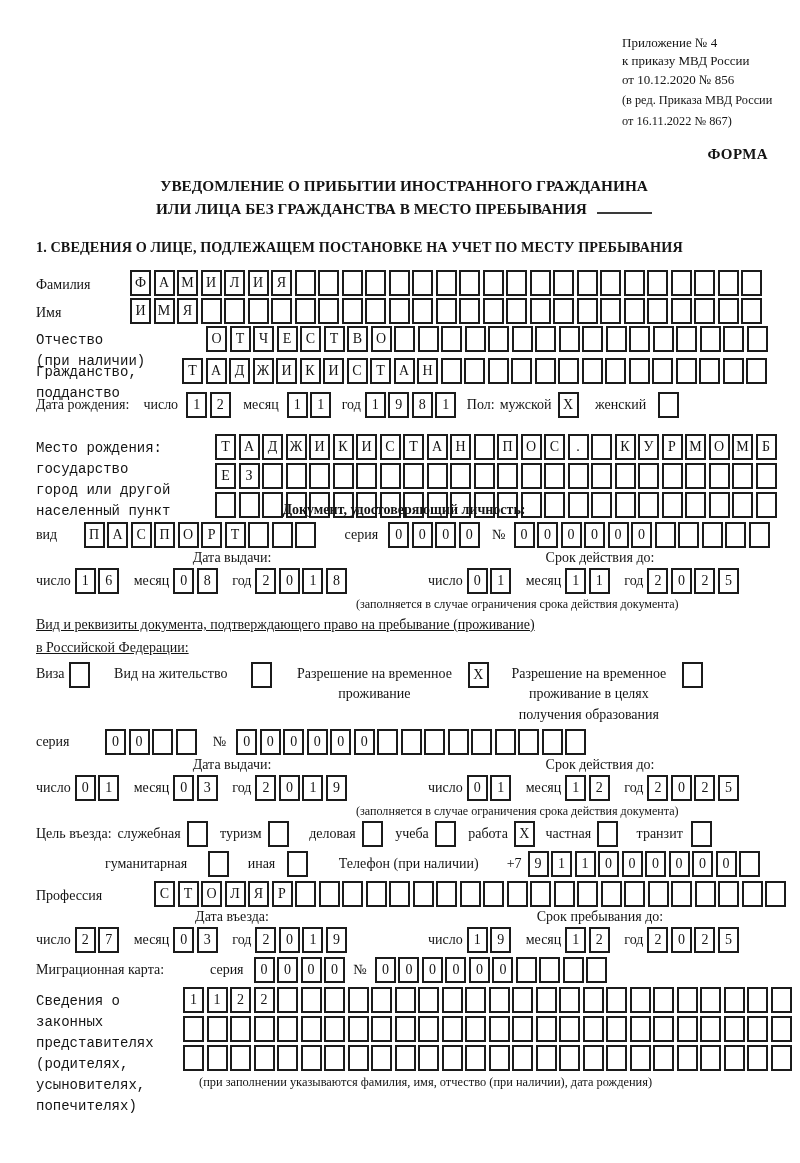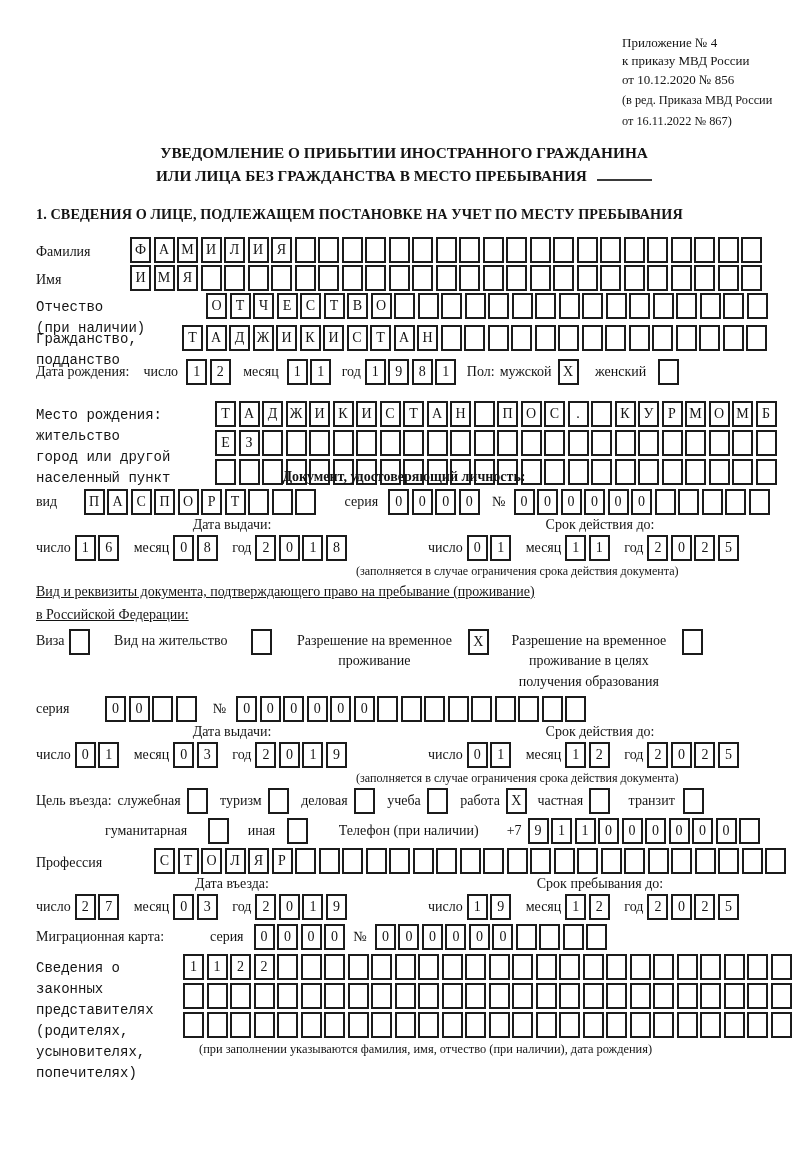--- a/index.html
+++ b/index.html
@@ -41,20 +41,21 @@
 <div class="page">
 
   <div class="ref">
     <div>Приложение № 4</div>
     <div>к приказу МВД России</div>
     <div>от 10.12.2020 № 856</div>
     <div class="small">(в ред. Приказа МВД России</div>
     <div class="small">от 16.11.2022 № 867)</div>
   </div>
 
+  <div class="forma">ФОРМА</div>
 
   <div class="title">
     <div>УВЕДОМЛЕНИЕ О ПРИБЫТИИ ИНОСТРАННОГО ГРАЖДАНИНА</div>
     <div><span>ИЛИ ЛИЦА БЕЗ ГРАЖДАНСТВА В МЕСТО ПРЕБЫВАНИЯ</span><span class="blank-line"></span></div>
   </div>
 
   <div class="sec1">1. СВЕДЕНИЯ О ЛИЦЕ, ПОДЛЕЖАЩЕМ ПОСТАНОВКЕ НА УЧЕТ ПО МЕСТУ ПРЕБЫВАНИЯ</div>
 
   <div class="fbody">
 
@@ -217,21 +218,21 @@
         </span>
       <span style="margin-left:14px; margin-right:12px">женский</span>
       <span class="boxes">
           <span class="cbox"></span>
         </span>
     </div>
 
     <div class="frow" style="margin-top:16px">
       <span class="lbl" style="width:179px">
         <div>Место рождения:</div>
-        <div>жительство</div>
+        <div>государство</div>
         <div>город или другой</div>
         <div>населенный пункт</div>
       </span>
       <span class="boxcol">
         <span class="boxes">
             <span class="cbox">Т</span>
             <span class="cbox">А</span>
             <span class="cbox">Д</span>
             <span class="cbox">Ж</span>
             <span class="cbox">И</span>
@@ -507,21 +508,21 @@
     <div class="frow" style="align-items:center; margin-top:2px">
       <span>Цель въезда:</span>
       <span style="margin-left:6px; margin-right:6px">служебная</span>
       <span class="boxes">
           <span class="cbox"></span>
         </span>
       <span style="margin-left:10px; margin-right:6px">туризм</span>
       <span class="boxes">
           <span class="cbox"></span>
         </span>
-      <span style="margin-left:10px; margin-right:6px">деловая</span>
+      <span style="margin-left:18px; margin-right:6px">деловая</span>
       <span class="boxes">
           <span class="cbox"></span>
         </span>
       <span style="margin-left:10px; margin-right:6px">учеба</span>
       <span class="boxes">
           <span class="cbox"></span>
         </span>
       <span style="margin-left:10px; margin-right:6px">работа</span>
       <span class="boxes">
           <span class="cbox">X</span>

